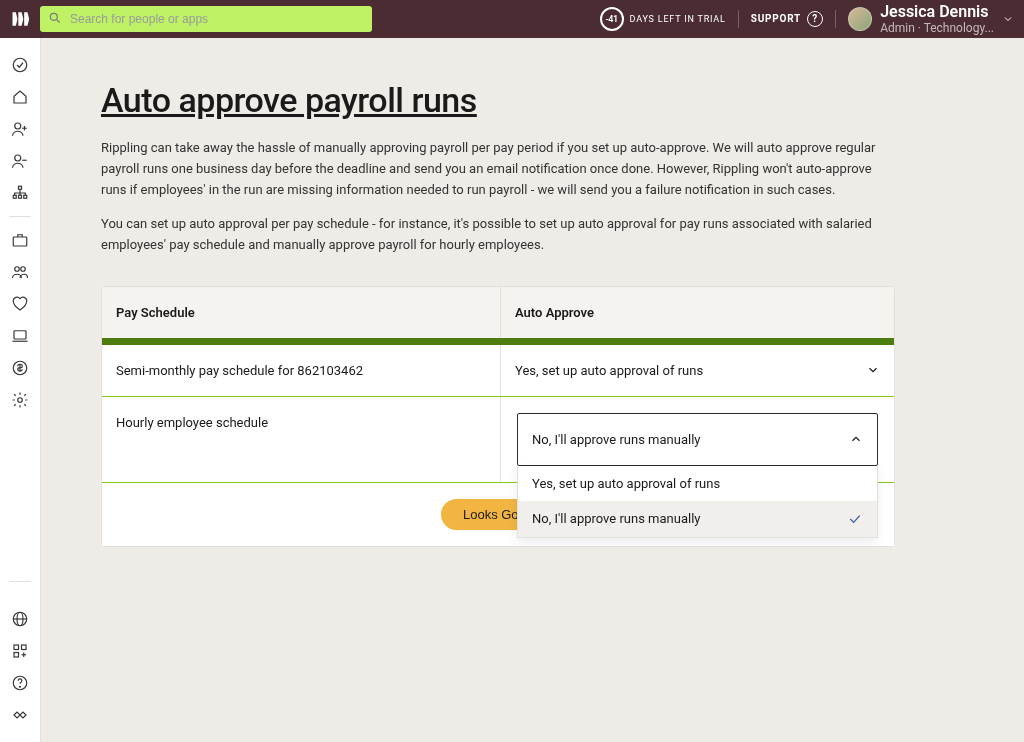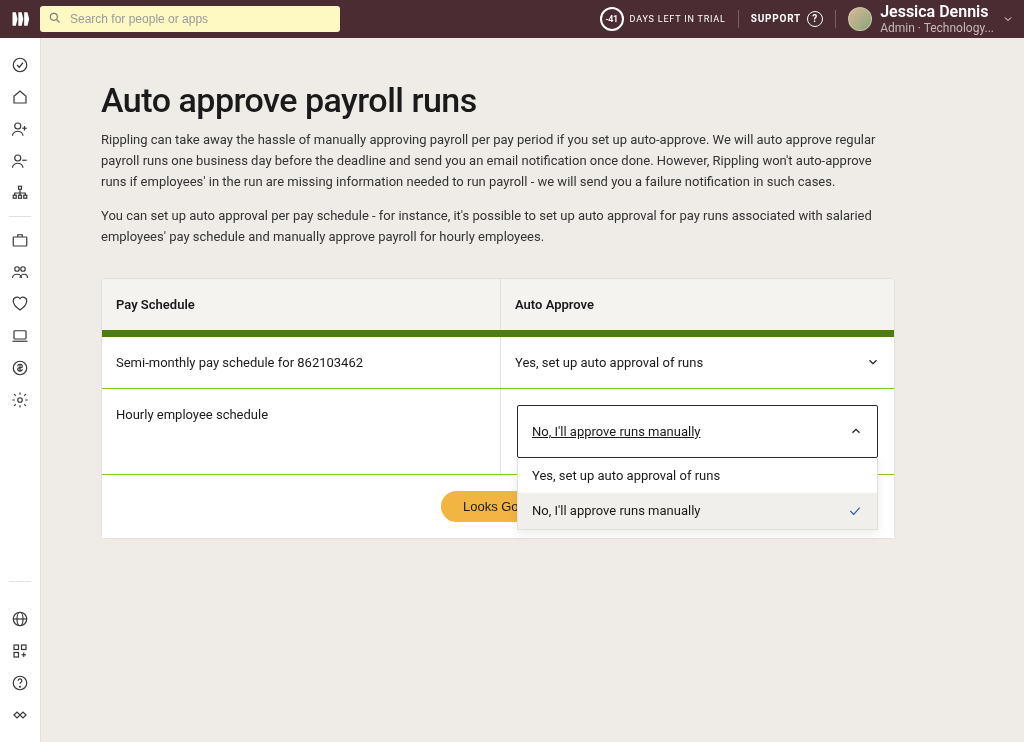--- a/index.html
+++ b/index.html
@@ -3,21 +3,21 @@
 <meta charset="utf-8">
 <style>
   * { box-sizing: border-box; margin: 0; padding: 0; }
   html, body { height: 100%; font-family: -apple-system, BlinkMacSystemFont, "Segoe UI", Roboto, Helvetica, Arial, sans-serif; background: #efece8; color: #1a1a1a; }
   .app { width: 1024px; height: 742px; position: relative; overflow: hidden; background: #efece8; }
 
   
   .top-header { position: absolute; top: 0; left: 0; right: 0; height: 38px; background: #4a2c32; display: flex; align-items: center; padding: 0 10px 0 10px; color: #fff; font-size: 11px; }
   .logo { width: 20px; height: 20px; margin-right: 10px; display: flex; align-items: center; justify-content: center; }
   .logo svg { fill: #fff; }
-  .search-wrap { position: relative; width: 300px; height: 26px; background: #fef9c3; border-radius: 3px; display: flex; align-items: center; padding: 0 8px; }
+  .search-wrap { position: relative; width: 332px; height: 26px; background: #bef264; border-radius: 3px; display: flex; align-items: center; padding: 0 8px; }
   .search-wrap svg { width: 14px; height: 14px; stroke: #7a7a7a; }
   .search-input { border: none; outline: none; flex: 1; font-size: 12px; padding-left: 8px; color: #333; background: transparent; }
   .search-input::placeholder { color: #9a9a9a; }
   .header-right { margin-left: auto; display: flex; align-items: center; gap: 12px; justify-content: center; }
   .trial-badge { display: flex; align-items: center; gap: 6px; }
   .trial-circle { width: 24px; height: 24px; border: 2px solid #fff; border-radius: 50%; display: flex; align-items: center; justify-content: center; font-size: 9px; font-weight: 600; letter-spacing: -0.5px; }
   .trial-text { font-size: 9px; letter-spacing: 0.8px; font-weight: 400; }
   .vdiv { width: 1px; height: 18px; background: rgba(255,255,255,0.25); }
   .support { display: flex; align-items: center; gap: 6px; font-size: 10px; letter-spacing: 0.8px; font-weight: 700; }
   .support-icon { width: 16px; height: 16px; border: 1.5px solid #fff; border-radius: 50%; display: flex; align-items: center; justify-content: center; font-size: 10px; }
@@ -31,40 +31,40 @@
   
   .sidebar { position: absolute; top: 38px; left: 0; bottom: 0; width: 41px; background: #fff; border-right: 1px solid #e3e0dc; display: flex; flex-direction: column; align-items: center; padding-top: 18px; }
   .sb-section { display: flex; flex-direction: column; align-items: center; gap: 14px; width: 100%; }
   .sb-item { width: 18px; height: 18px; display: flex; align-items: center; justify-content: center; cursor: pointer; }
   .sb-item svg { width: 18px; height: 18px; stroke: #383838; fill: none; stroke-width: 1.6; }
   .sb-div { width: 22px; height: 1px; background: #e3e0dc; margin: 14px 0; }
   .sb-bottom { margin-top: auto; padding-bottom: 18px; }
 
   
   .main { position: absolute; top: 38px; left: 41px; right: 0; bottom: 0; overflow: auto; padding: 42px 60px; }
-  .page-title { font-size: 34px; font-weight: 500; letter-spacing: -0.5px; margin-bottom: 10px; }
+  .page-title { font-size: 34px; font-weight: 500; letter-spacing: -0.5px; margin-bottom: 18px; text-decoration: underline; }
   .page-desc { font-size: 13px; line-height: 1.6; color: #333; max-width: 790px; margin-bottom: 14px; }
   .page-desc + .page-desc { margin-bottom: 30px; }
 
   
   .card { width: 794px; background: #fff; border: 1px solid #e3e0dc; border-radius: 4px; overflow: visible; position: relative; }
   .thead { display: flex; background: #f5f3f0; border-bottom: 7px solid #4d7c0f; }
   .th, .td { padding: 18px 14px; font-size: 13px; }
   .th { font-weight: 600; color: #1a1a1a; }
   .col-a { width: 399px; border-right: 1px solid #e3e0dc; }
   .col-b { flex: 1; position: relative; }
   .trow { display: flex; border-bottom: 1px solid #84cc16; background: #fff; }
   .trow:last-of-type { border-bottom: 1px solid #e3e0dc; }
   .select-display { display: flex; align-items: center; justify-content: space-between; cursor: pointer; }
   .select-display svg { width: 14px; height: 14px; stroke: #1a1a1a; }
   .footer-row { display: flex; justify-content: center; padding: 16px 0; background: #fff; }
   .cta-btn { background: #f2b541; color: #1a1a1a; border: none; border-radius: 20px; padding: 8px 22px; font-size: 13px; font-weight: 500; cursor: pointer; }
 
   
-  .trow.open .col-b { padding: 16px; text-decoration: underline; }
+  .trow.open .col-b { padding: 16px; }
   .dd-wrap { position: relative; }
   .dd-head { display: flex; align-items: center; justify-content: space-between; padding: 18px 14px; border: 1px solid #2b2b2b; border-radius: 2px; margin: 0; background:#fff; position: relative; z-index: 3; font-size: 13px; }
   .dd-head svg { width: 14px; height: 14px; stroke: #1a1a1a; }
   .dd-menu { position: absolute; top: 100%; left: 0; right: 0; background: #fff; border: 1px solid #e3e0dc; border-top: none; box-shadow: 0 4px 10px rgba(0,0,0,0.08); z-index: 5; }
   .dd-opt { padding: 10px 14px; font-size: 13px; display: flex; align-items: center; justify-content: space-between; cursor: pointer; }
   .dd-opt.sel { background: #f1efec; }
   .dd-opt svg { width: 16px; height: 16px; stroke: #355a9a; stroke-width: 1.8; fill: none; }
 </style>
 </head>
 <body>

